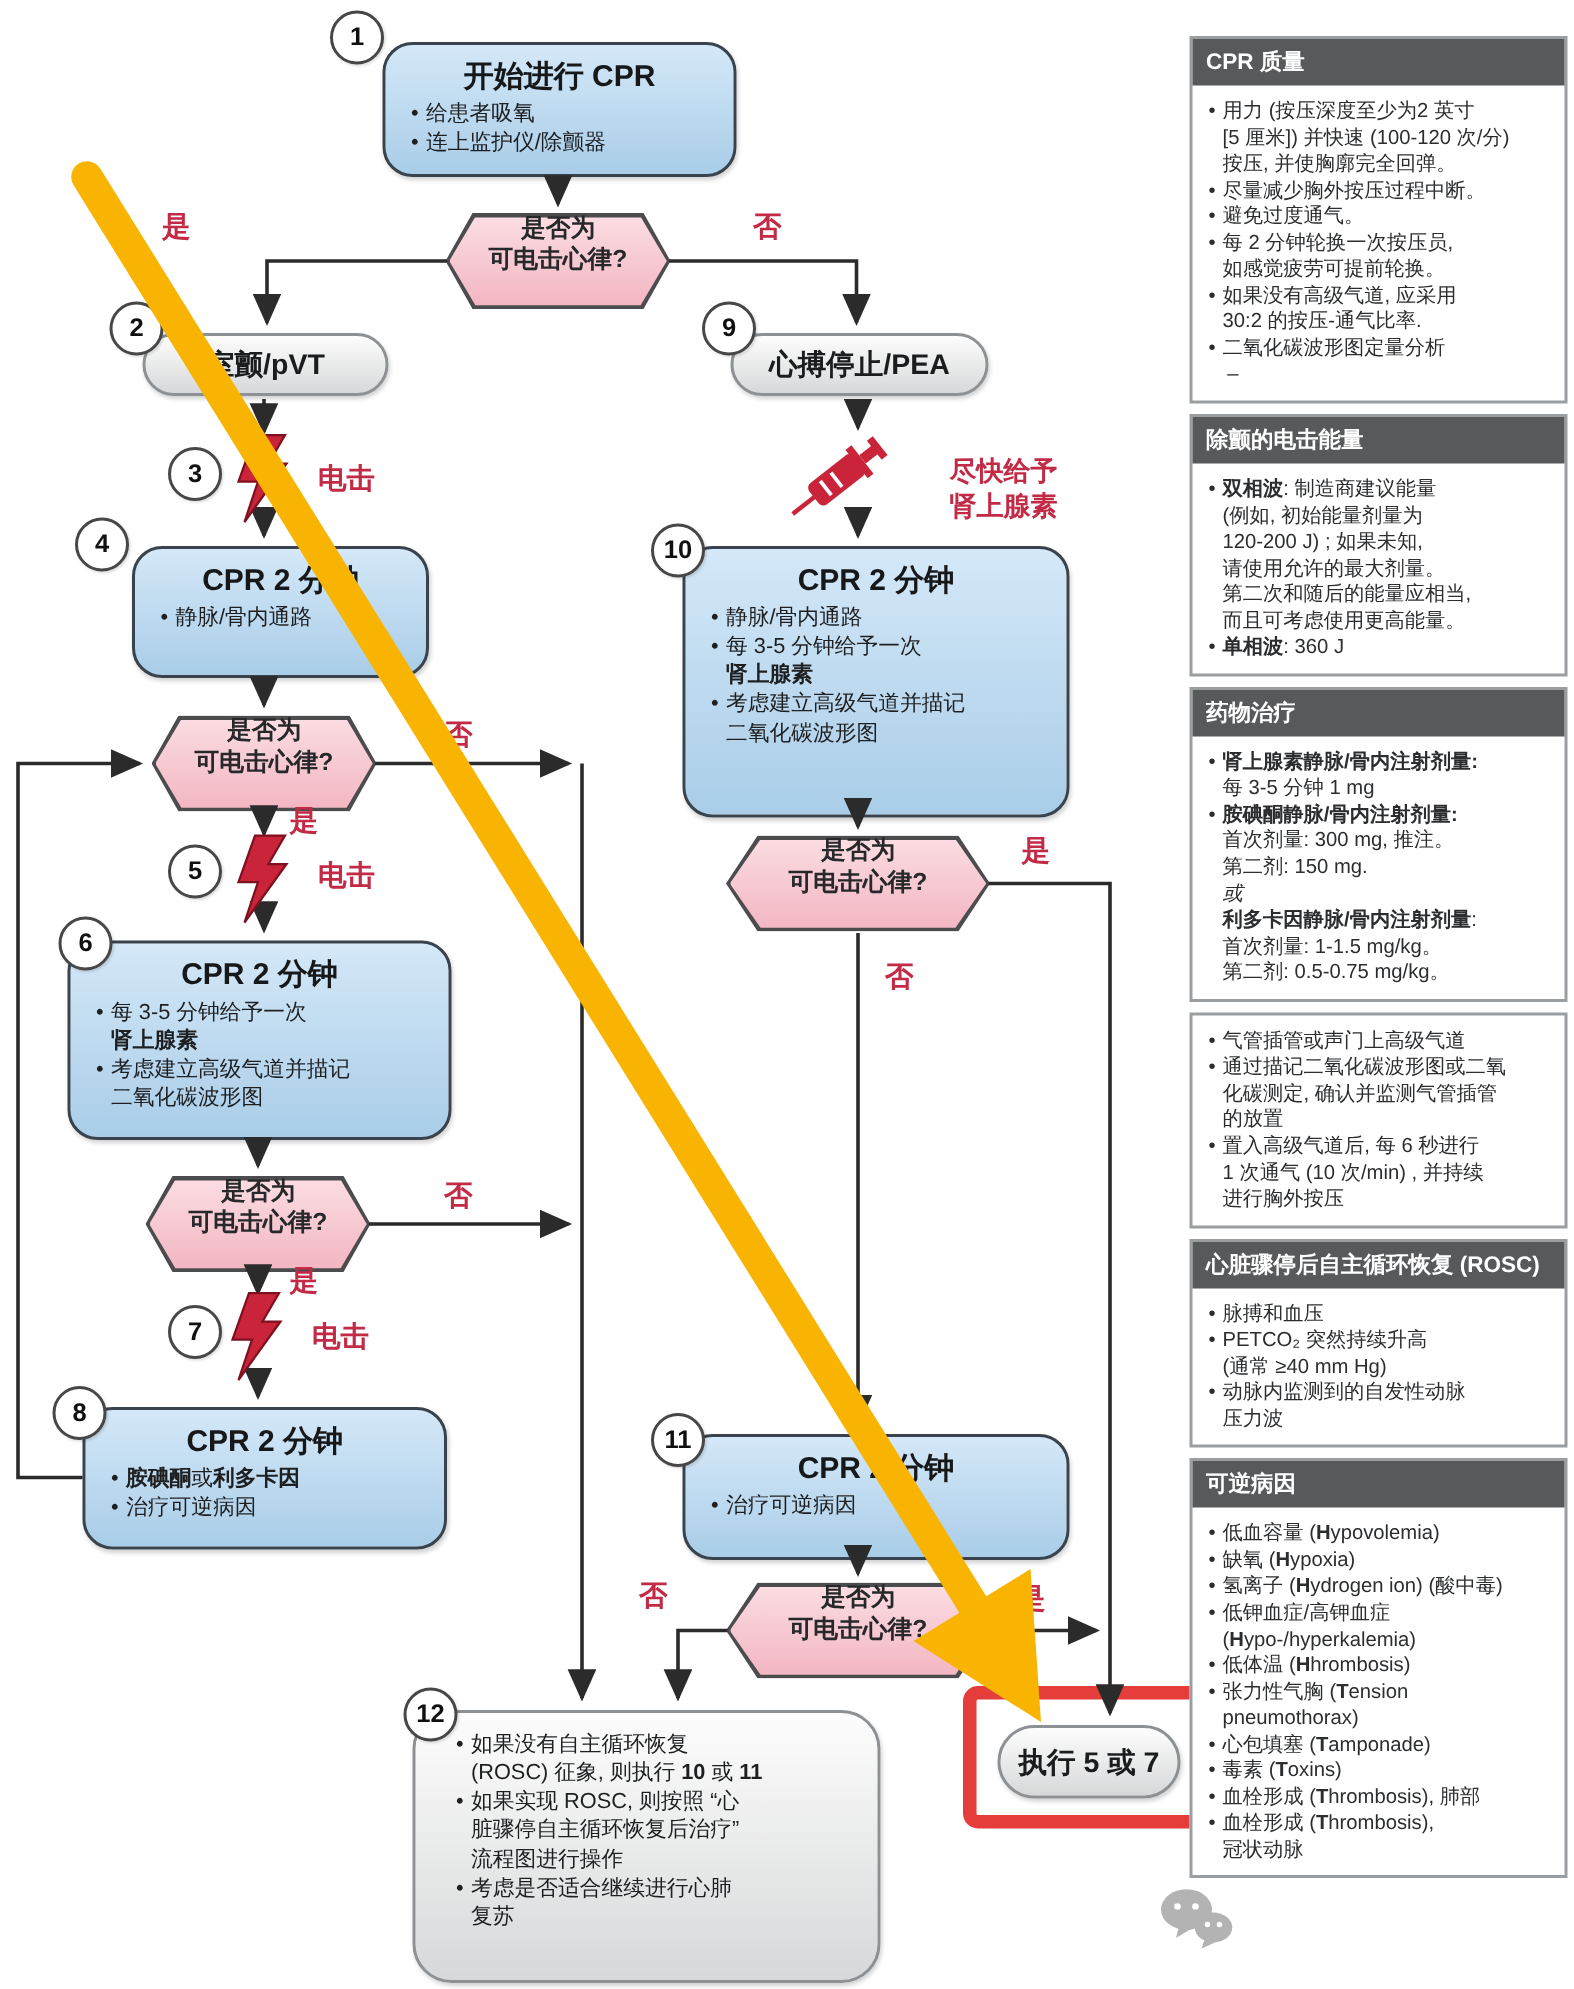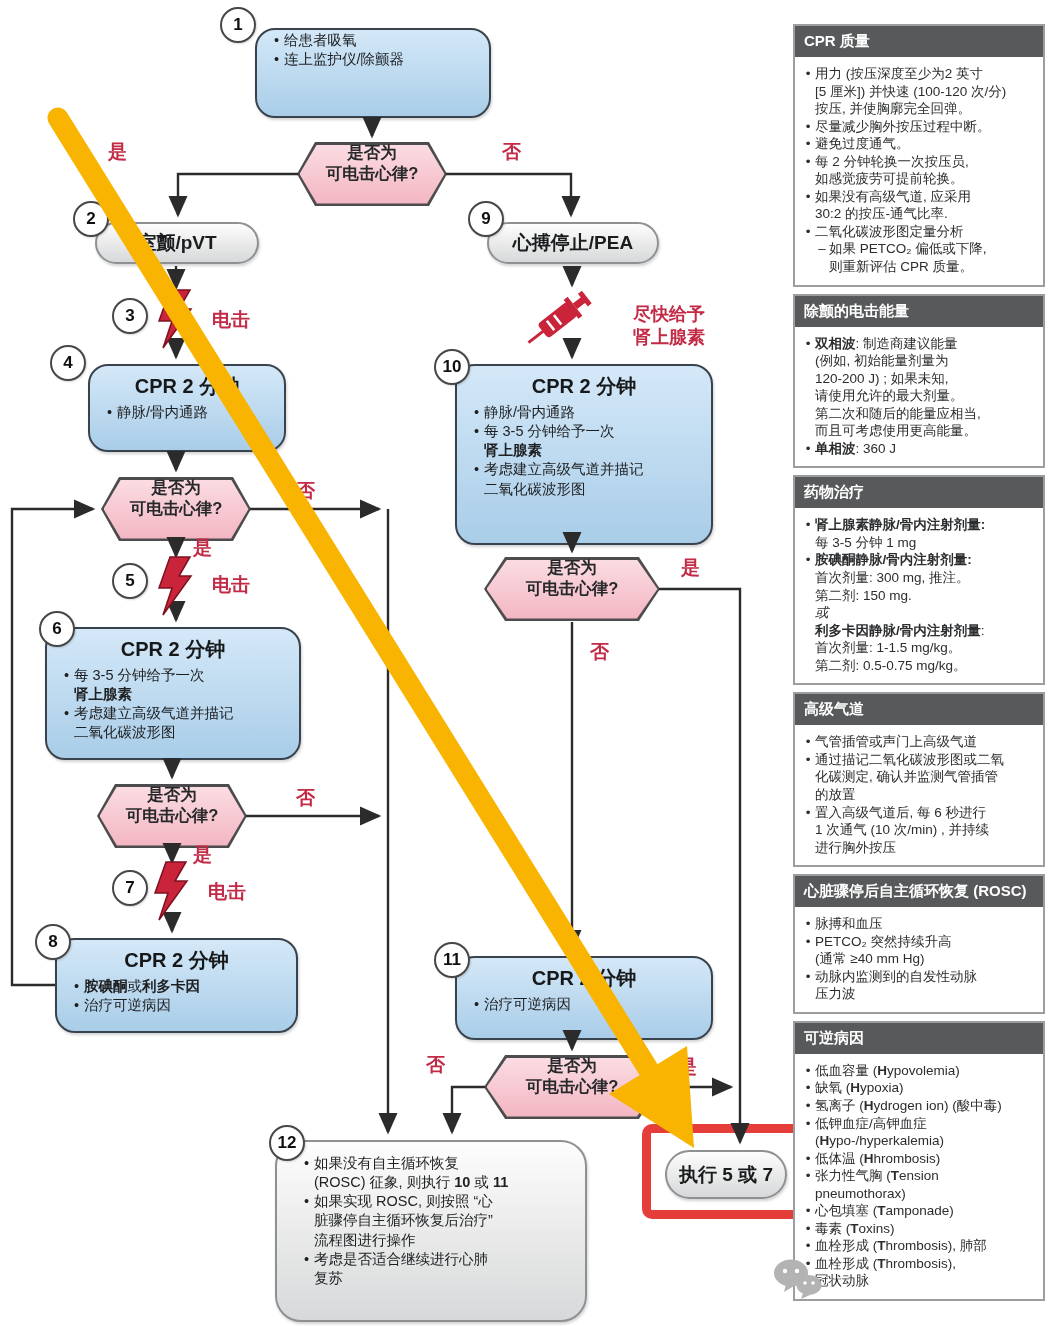--- a/index.html
+++ b/index.html
@@ -55,20 +55,21 @@
   #footer .wtext{font-size:29px;letter-spacing:1px;}
 
   #overlay{position:absolute;left:0;top:0;pointer-events:none;}
 </style>
 </head>
 <body>
 
 <div id="stage" style="--red: #c22a45; --yellow: #f8b400; --hl: #e43d3a; --blue1: #d4e8f8; --blue2: #a9cde8; --pink1: #fbdce2; --pink2: #f3b6c2; --grayhdr: #58595b;">
 
   <div class="abs fbox blue" style="left:255px;top:28px;width:236px;height:90px;">
+    <div class="ftitle">开始进行 CPR</div>
     <div class="fblist" style="font-size:15.5px;">
         <div class="li">
           <span class="mk">•</span>
           <span class="tx"><span>给患者吸氧</span></span>
         </div>
         <div class="li">
           <span class="mk">•</span>
           <span class="tx"><span>连上监护仪/除颤器</span></span>
         </div>
       </div>
@@ -271,21 +272,20 @@
           <div class="li">
             <span class="mk">•</span>
             <span class="tx"><span>如果没有高级气道, 应采用</span><br><span>30:2 的按压-通气比率.</span></span>
           </div>
           <div class="li">
             <span class="mk">•</span>
             <span class="tx"><span>二氧化碳波形图定量分析</span></span>
           </div>
           <div class="li sub">
             <span class="mk">–</span>
-            <span class="tx"><span>如果 PETCO₂ 偏低或下降,</span><br><span>则重新评估 CPR 质量。</span></span>
           </div>
         </div>
       </div>
       <div class="sb-sec">
         <div class="sb-hd">除颤的电击能量</div>
         <div class="sb-bd">
           <div class="li">
             <span class="mk">•</span>
             <span class="tx"><span class="b">双相波</span><span>: 制造商建议能量</span><br><span>(例如, 初始能量剂量为</span><br><span>120-200 J) ; 如果未知,</span><br><span>请使用允许的最大剂量。</span><br><span>第二次和随后的能量应相当,</span><br><span>而且可考虑使用更高能量。</span></span>
           </div>
@@ -302,21 +302,20 @@
             <span class="mk">•</span>
             <span class="tx"><span class="b">肾上腺素静脉/骨内注射剂量:</span><br><span>每 3-5 分钟 1 mg</span></span>
           </div>
           <div class="li">
             <span class="mk">•</span>
             <span class="tx"><span class="b">胺碘酮静脉/骨内注射剂量:</span><br><span>首次剂量: 300 mg, 推注。</span><br><span>第二剂: 150 mg.</span><br><span class="i">或</span><br><span class="b">利多卡因静脉/骨内注射剂量</span><span>:</span><br><span>首次剂量: 1-1.5 mg/kg。</span><br><span>第二剂: 0.5-0.75 mg/kg。</span></span>
           </div>
         </div>
       </div>
       <div class="sb-sec">
-        <div class="sb-hd">高级气道</div>
         <div class="sb-bd">
           <div class="li">
             <span class="mk">•</span>
             <span class="tx"><span>气管插管或声门上高级气道</span></span>
           </div>
           <div class="li">
             <span class="mk">•</span>
             <span class="tx"><span>通过描记二氧化碳波形图或二氧</span><br><span>化碳测定, 确认并监测气管插管</span><br><span>的放置</span></span>
           </div>
           <div class="li">

